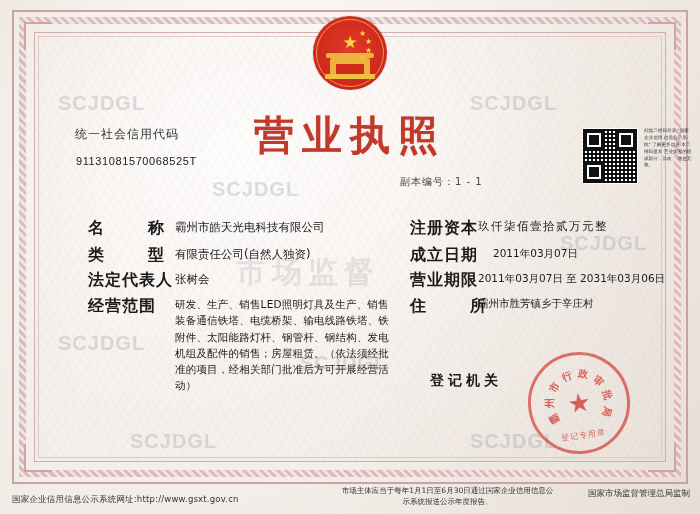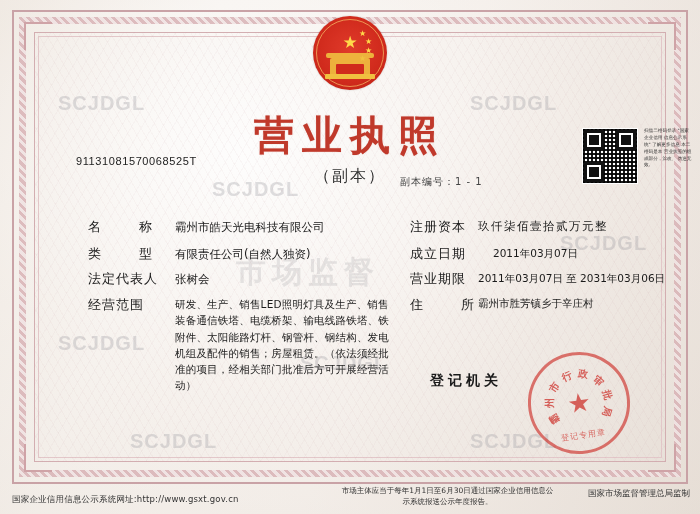--- a/index.html
+++ b/index.html
@@ -236,23 +236,23 @@
     right: 8px; top: 128px;
     width: 48px;
     font-size: 4.6px;
     line-height: 1.5;
     color: #333;
   }
 
   
   .field-label {
     position: absolute;
-    font-size: 13px;
-    color: #1a1a1a;
-    font-weight: normal;
+    font-size: 16px;
+    color: #1a1a1a;
+    font-weight: bold;
     letter-spacing: 4px;
     white-space: nowrap;
   }
   .field-label.tight { letter-spacing: 1px; }
   .field-value {
     position: absolute;
     font-size: 11.5px;
     color: #1a1a1a;
     white-space: nowrap;
   }
@@ -402,20 +402,21 @@
     <div class="ring"></div>
     <div class="big-star">★</div>
     <div class="sm-star" style="left:46px; top:14px;">★</div>
     <div class="sm-star" style="left:52px; top:22px;">★</div>
     <div class="sm-star" style="left:52px; top:31px;">★</div>
     <div class="sm-star" style="left:46px; top:39px;">★</div>
     <div class="gate"></div>
     <div class="base"></div>
   </div>
 
+  <div class="code-label">统一社会信用代码</div>
   <div class="code-value">91131081570068525T</div>
 
   <div class="qr">
     <span class="finder f1">
         <i></i>
       </span>
     <span class="finder f2">
         <i></i>
       </span>
     <span class="finder f3">
@@ -425,21 +426,20 @@
   <div class="qr-note">扫描二维码登录
 "国家企业信用
 信息公示系统"
 了解更多信息
 本二维码是本
 营业执照的组
 成部分，涂改、
 伪造无效。</div>
 
   <div class="title">营业执照</div>
-  <div class="subtitle">（副本）</div>
   <div class="doc-no">副本编号：1 - 1</div>
 
   <div class="field-label" style="left:88px; top:218px;">名　　称</div>
   <div class="field-value" style="left:175px; top:220px;">霸州市皓天光电科技有限公司</div>
 
   <div class="field-label" style="left:88px; top:245px;">类　　型</div>
   <div class="field-value" style="left:175px; top:247px;">有限责任公司(自然人独资)</div>
 
   <div class="field-label tight" style="left:88px; top:270px;">法定代表人</div>
   <div class="field-value" style="left:175px; top:272px;">张树会</div>

